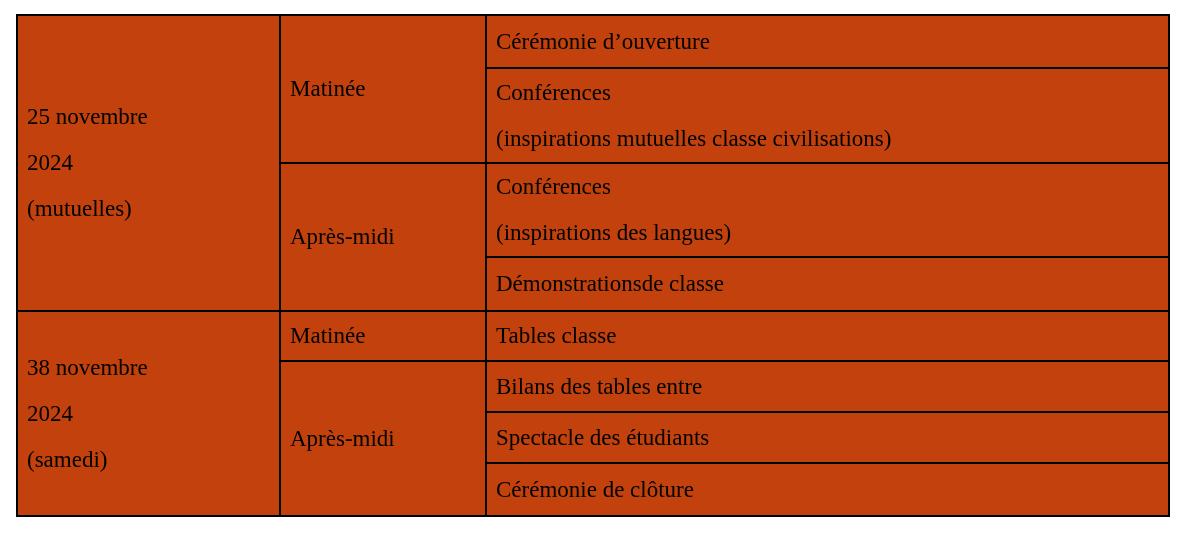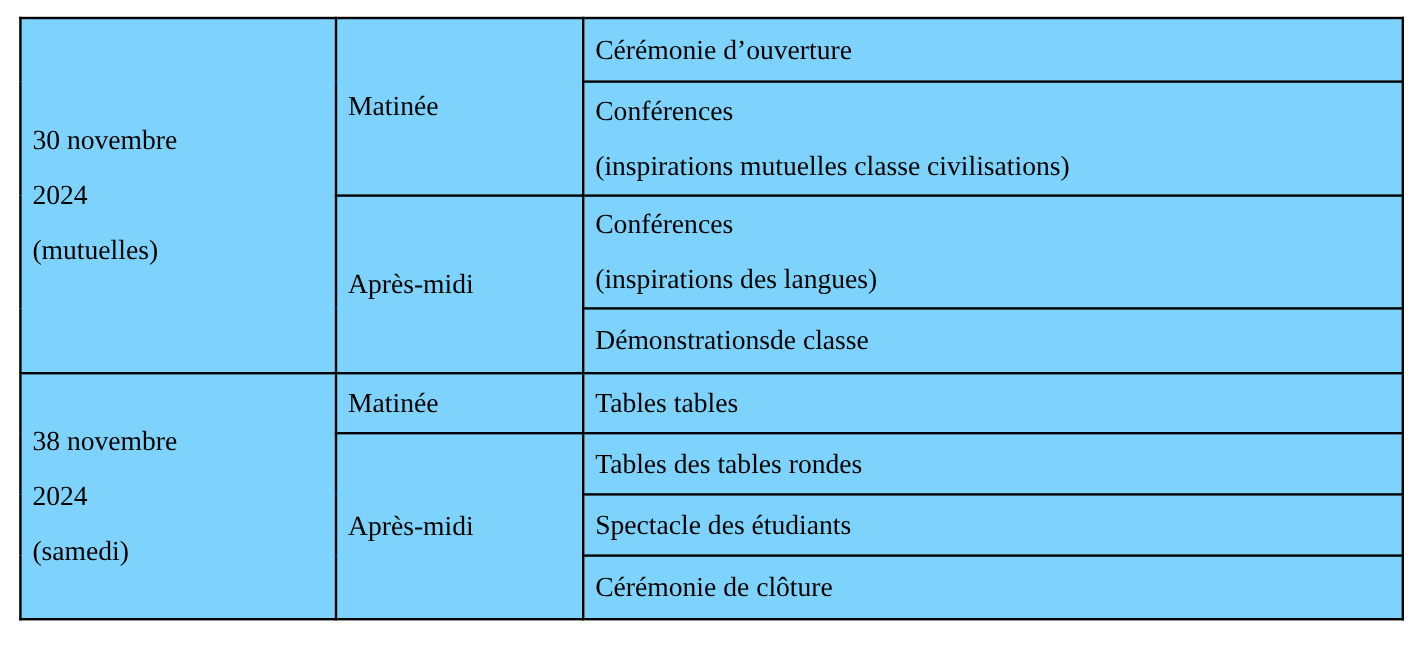--- a/index.html
+++ b/index.html
@@ -17,21 +17,21 @@
     left: 16px;
     top: 14px;
     border-collapse: collapse;
     table-layout: fixed;
   }
   td {
     border: 2px solid #000000;
     padding: 0 8px 0 9px;
     vertical-align: middle;
     font-size: 23px;
-    background: #7dd3fc;
+    background: #c2410c;
   }
   td div { line-height: 46px; }
   .col-date   { width: 263px; }
   .col-period { width: 206px; }
   .col-event  { width: 683px; }
   tr.h53 { height: 53px; }
   tr.h95 { height: 95px; }
   tr.h93 { height: 93px; }
   tr.h54 { height: 54px; margin-left: 20px; }
   tr.h50 { height: 50px; }
@@ -43,21 +43,21 @@
 <table class="schedule">
   <colgroup>
     <col class="col-date">
     <col class="col-period">
     <col class="col-event">
   </colgroup>
   <tbody>
 
     <tr class="h53">
       <td rowspan="4">
-        <div>30 novembre</div>
+        <div>25 novembre</div>
         <div>2024</div>
         <div>(mutuelles)</div>
       </td>
       <td rowspan="2">
         <div>Matinée</div>
       </td>
       <td>
         <div>Cérémonie d’ouverture</div>
       </td>
     </tr>
@@ -85,29 +85,29 @@
     <tr class="h50">
       <td rowspan="4">
         <div>38 novembre</div>
         <div>2024</div>
         <div>(samedi)</div>
       </td>
       <td>
         <div>Matinée</div>
       </td>
       <td>
-        <div>Tables tables</div>
+        <div>Tables classe</div>
       </td>
     </tr>
     <tr class="h51">
       <td rowspan="3">
         <div>Après-midi</div>
       </td>
       <td>
-        <div>Tables des tables rondes</div>
+        <div>Bilans des tables entre</div>
       </td>
     </tr>
     <tr class="h51">
       <td>
         <div>Spectacle des étudiants</div>
       </td>
     </tr>
     <tr class="h53">
       <td>
         <div>Cérémonie de clôture</div>

